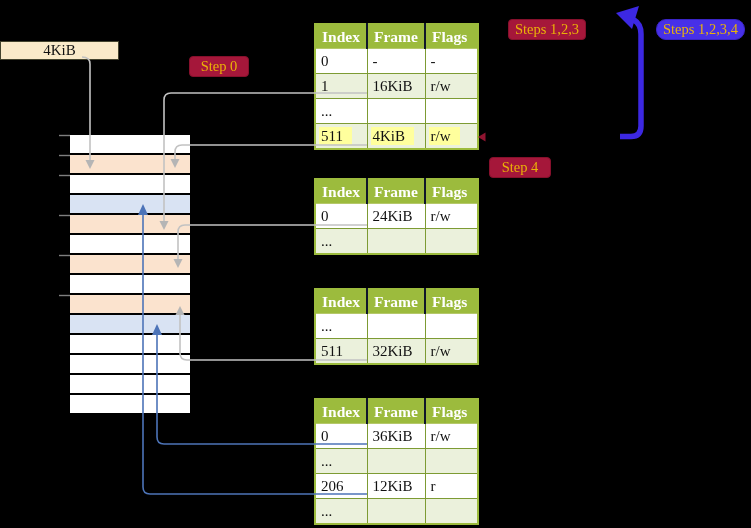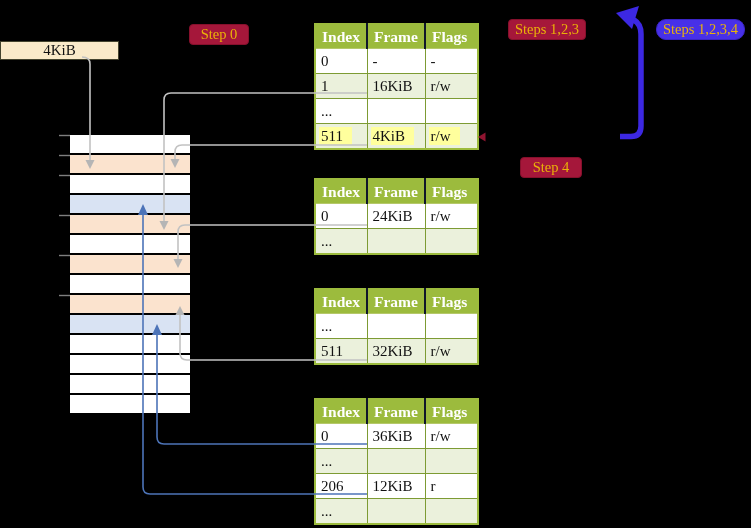--- a/index.html
+++ b/index.html
@@ -13,24 +13,24 @@
     background:#faeac9;border:1px solid #44442e;
     color:#111;font-size:15px;text-align:center;line-height:17px;
   }
   
   .badge{
     position:absolute;color:#eab308;font-size:14.5px;text-align:center;
     border-radius:4px;padding:0 6px;line-height:19px;white-space:nowrap;
   }
   .badge.red{background:#a5173a;border:1px solid #86102c;}
   .badge.blue{background:#4730e8;border:1px solid #3a25c6;border-radius:10px;margin-left:8px;}
-  #badge-step0{left:189px;top:24px;width:46px;}
+  #badge-step0{left:189px;top:56px;width:46px;}
   #badge-steps123{left:508px;top:19px;}
   #badge-steps1234{left:648px;top:19px;}
-  #badge-step4{left:520px;top:157px;width:48px;}
+  #badge-step4{left:489px;top:157px;width:48px;}
   
   .mem-row{position:absolute;left:70px;width:120px;height:18px;}
   .mem-row.white{background:#ffffff;}
   .mem-row.orange{background:#fbe3ce;}
   .mem-row.blue{background:#d9e3f3;}
   
   table.ptable{
     position:absolute;border-collapse:collapse;table-layout:fixed;
     background:#fff;border:2px solid #9cbb3d;
   }

